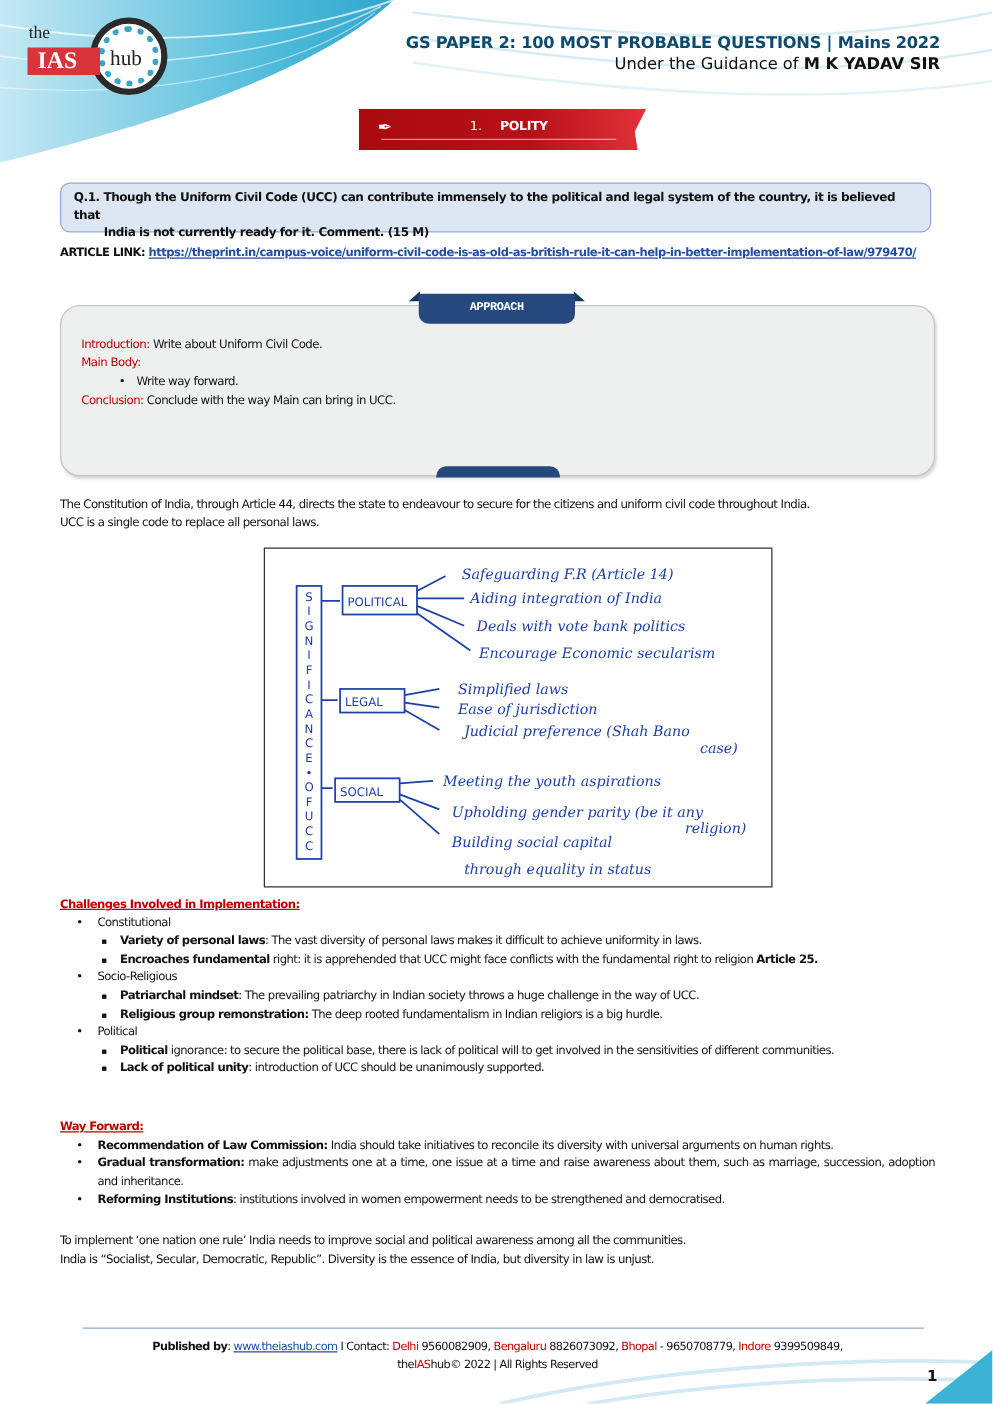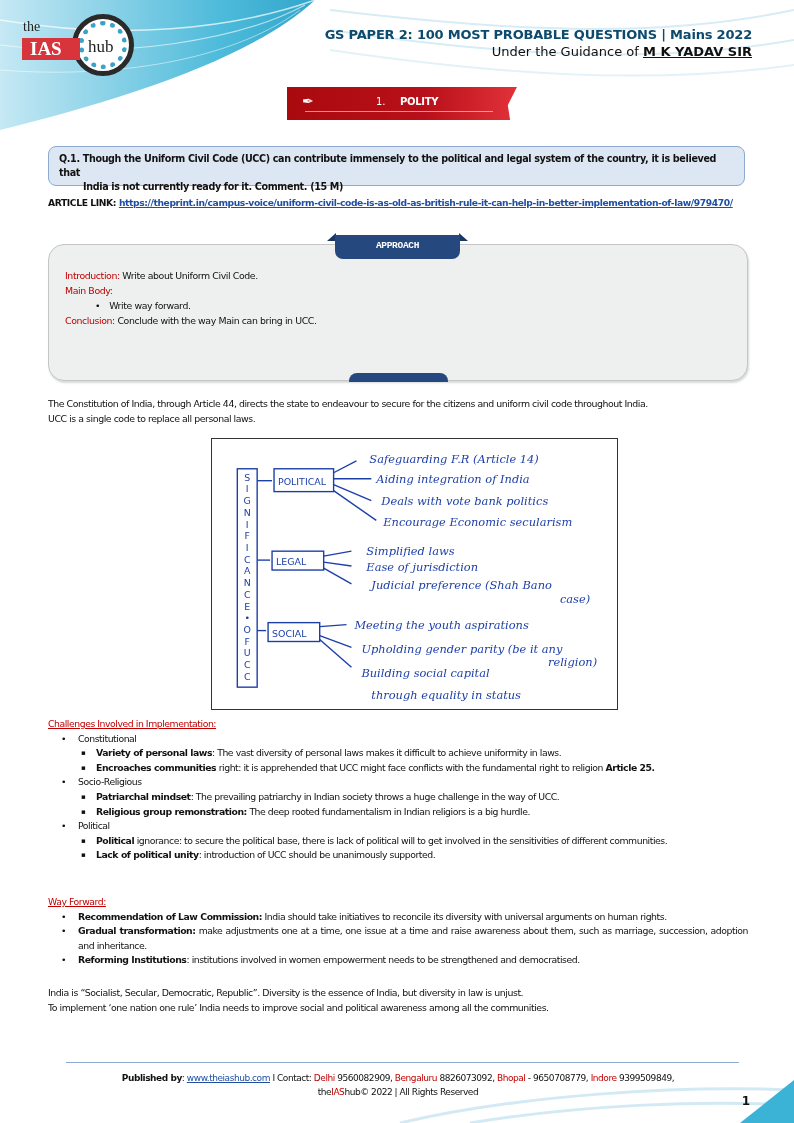--- a/index.html
+++ b/index.html
@@ -13,21 +13,21 @@
   .logo { left: 18px; top: 12px; width: 120px; height: 68px; }
   .logo .the { position: absolute; left: 5px; top: 7px; font-family: "Liberation Serif", serif; font-size: 14px; color: #222; }
   .logo .ias { position: absolute; left: 4px; top: 26px; width: 58px; height: 22px; background: #d8343b; color: #fff; font-family: "Liberation Serif", serif; font-weight: bold; font-size: 19px; line-height: 22px; padding-left: 8px; }
   .logo .wheel { position: absolute; left: 54px; top: 2px; width: 62px; height: 62px; border-radius: 50%; border: 5px solid #2a2a2a; background: #fff; }
   .logo .wheel::before { content: ""; position: absolute; inset: 2px; border-radius: 50%; border: 5px dotted #3aa3c7; }
   .logo .hub { position: absolute; left: 70px; top: 25px; font-family: "Liberation Serif", serif; font-size: 17px; color: #222; z-index: 2; }
 
   .doc-title { right: 42px; top: 27px; text-align: right; font-family: "DejaVu Sans", sans-serif; }
   .doc-title .l1 { color: #0c4a6e; font-weight: bold; font-size: 13px; letter-spacing: -0.2px; }
   .doc-title .l2 { color: #111; font-size: 13px; margin-top: 2px; }
-  .doc-title .l2 b { font-weight: bold; text-decoration: underline; }
+  .doc-title .l2 b { font-weight: bold; }
 
   
   .banner { left: 287px; top: 87px; width: 230px; height: 33px; }
   .banner .ribbon { position: absolute; inset: 0; background: linear-gradient(90deg, #a90a0e 0%, #b8101a 60%, #e2323a 100%); clip-path: polygon(0 0, 100% 0, 96% 55%, 97% 100%, 0 100%); }
   .banner .line { position: absolute; left: 18px; right: 24px; top: 24px; height: 1px; background: rgba(255,255,255,0.55); }
   .banner .pen { position: absolute; left: 15px; top: 6px; color: #fff; font-size: 14px; }
   .banner .num { position: absolute; left: 89px; top: 9px; color: #fff; font-family: "DejaVu Sans", sans-serif; font-size: 10px; }
   .banner .label { position: absolute; left: 113px; top: 9px; color: #fff; font-family: "DejaVu Sans", sans-serif; font-size: 10px; font-weight: bold; letter-spacing: -0.3px; }
 
   
@@ -52,21 +52,21 @@
 
   .para { left: 48px; width: 700px; font-family: "DejaVu Sans", sans-serif; font-size: 9.4px; line-height: 15px; letter-spacing: -0.45px; }
 
   
   .diagram { left: 211px; top: 438px; width: 407px; height: 272px; border: 1.5px solid #333; background: #fff; }
   .diagram svg { width: 100%; height: 100%; }
   .hw { font-family: "DejaVu Serif", serif; font-style: italic; fill: #1c3fa8; font-size: 11.5px; }
   .hw-box { font-family: "DejaVu Sans", sans-serif; fill: #1c3fa8; font-size: 9.5px; }
 
   
-  .sec-head { color: #c00000; text-decoration: underline; font-weight: normal; }
+  .sec-head { color: #c00000; text-decoration: underline; font-weight: bold; }
   .list { left: 48px; width: 700px; font-family: "DejaVu Sans", sans-serif; font-size: 9.3px; line-height: 14.6px; letter-spacing: -0.45px; }
   .list .l1 { padding-left: 30px; position: relative; }
   .list .l1::before { content: "•"; position: absolute; left: 13px; }
   .list .l2 { padding-left: 48px; position: relative; text-align: justify; }
   .list .l2::before { content: "▪"; position: absolute; left: 33px; font-size: 7px; }
   .list .wf { padding-left: 30px; position: relative; text-align: justify; }
   .list .wf::before { content: "•"; position: absolute; left: 13px; }
 
   
   .foot-line { left: 66px; top: 1062px; width: 673px; height: 1px; background: #8ea9d2; }
@@ -211,42 +211,42 @@
     <text class="hw" x="150" y="240">Building social capital</text>
     <text class="hw" x="160" y="262">through equality in status</text>
   </svg>
 </div>
 
 <div class="layer list" style="top:717px;">
   <div class="sec-head">Challenges Involved in Implementation:</div>
   <div id="challenges-body">
       <div class="l1">Constitutional</div>
       <div class="l2"><b>Variety of personal laws</b><span>: The vast diversity of personal laws makes it difficult to achieve uniformity in laws.</span></div>
-      <div class="l2"><b>Encroaches communities</b><span> right: it is apprehended that UCC might face conflicts with the fundamental right to religion </span><b>Article 25.</b></div>
+      <div class="l2"><b>Encroaches fundamental</b><span> right: it is apprehended that UCC might face conflicts with the fundamental right to religion </span><b>Article 25.</b></div>
       <div class="l1">Socio-Religious</div>
       <div class="l2"><b>Patriarchal mindset</b><span>: The prevailing patriarchy in Indian society throws a huge challenge in the way of UCC.</span></div>
       <div class="l2"><b>Religious group remonstration:</b><span> The deep rooted fundamentalism in Indian religiors is a big hurdle.</span></div>
       <div class="l1">Political</div>
       <div class="l2"><b>Political</b><span> ignorance: to secure the political base, there is lack of political will to get involved in the sensitivities of different communities.</span></div>
       <div class="l2"><b>Lack of political unity</b><span>: introduction of UCC should be unanimously supported.</span></div>
     </div>
 </div>
 
 <div class="layer list" style="top:895px;">
   <div class="sec-head">Way Forward:</div>
   <div id="wf-body">
       <div class="wf"><b>Recommendation of Law Commission:</b><span> India should take initiatives to reconcile its diversity with universal arguments on human rights.</span></div>
       <div class="wf"><b>Gradual transformation:</b><span> make adjustments one at a time, one issue at a time and raise awareness about them, such as marriage, succession, adoption and inheritance.</span></div>
       <div class="wf"><b>Reforming Institutions</b><span>: institutions involved in women empowerment needs to be strengthened and democratised.</span></div>
     </div>
 </div>
 
 <div class="layer para" style="top:985px;">
+  <div>To implement ‘one nation one rule’ India needs to improve social and political awareness among all the communities.</div>
   <div>India is “Socialist, Secular, Democratic, Republic”. Diversity is the essence of India, but diversity in law is unjust.</div>
-  <div>To implement ‘one nation one rule’ India needs to improve social and political awareness among all the communities.</div>
 </div>
 
 <div class="layer foot-line"></div>
 <div class="layer footer">
   <div>
     <b>Published by</b><span>: </span><a>www.theiashub.com</a><span> I Contact: </span><span id="contacts"><span class="red">Delhi</span><span>   9560082909, </span><span class="red">Bengaluru</span><span>   8826073092, </span><span class="red">Bhopal</span><span> - 9650708779, </span><span class="red">Indore</span><span>   9399509849,</span></span>
   </div>
   <div><span>the</span><span class="red">IAS</span><span>hub© 2022 | All Rights Reserved</span></div>
 </div>
 <div class="layer page-num">1</div>

